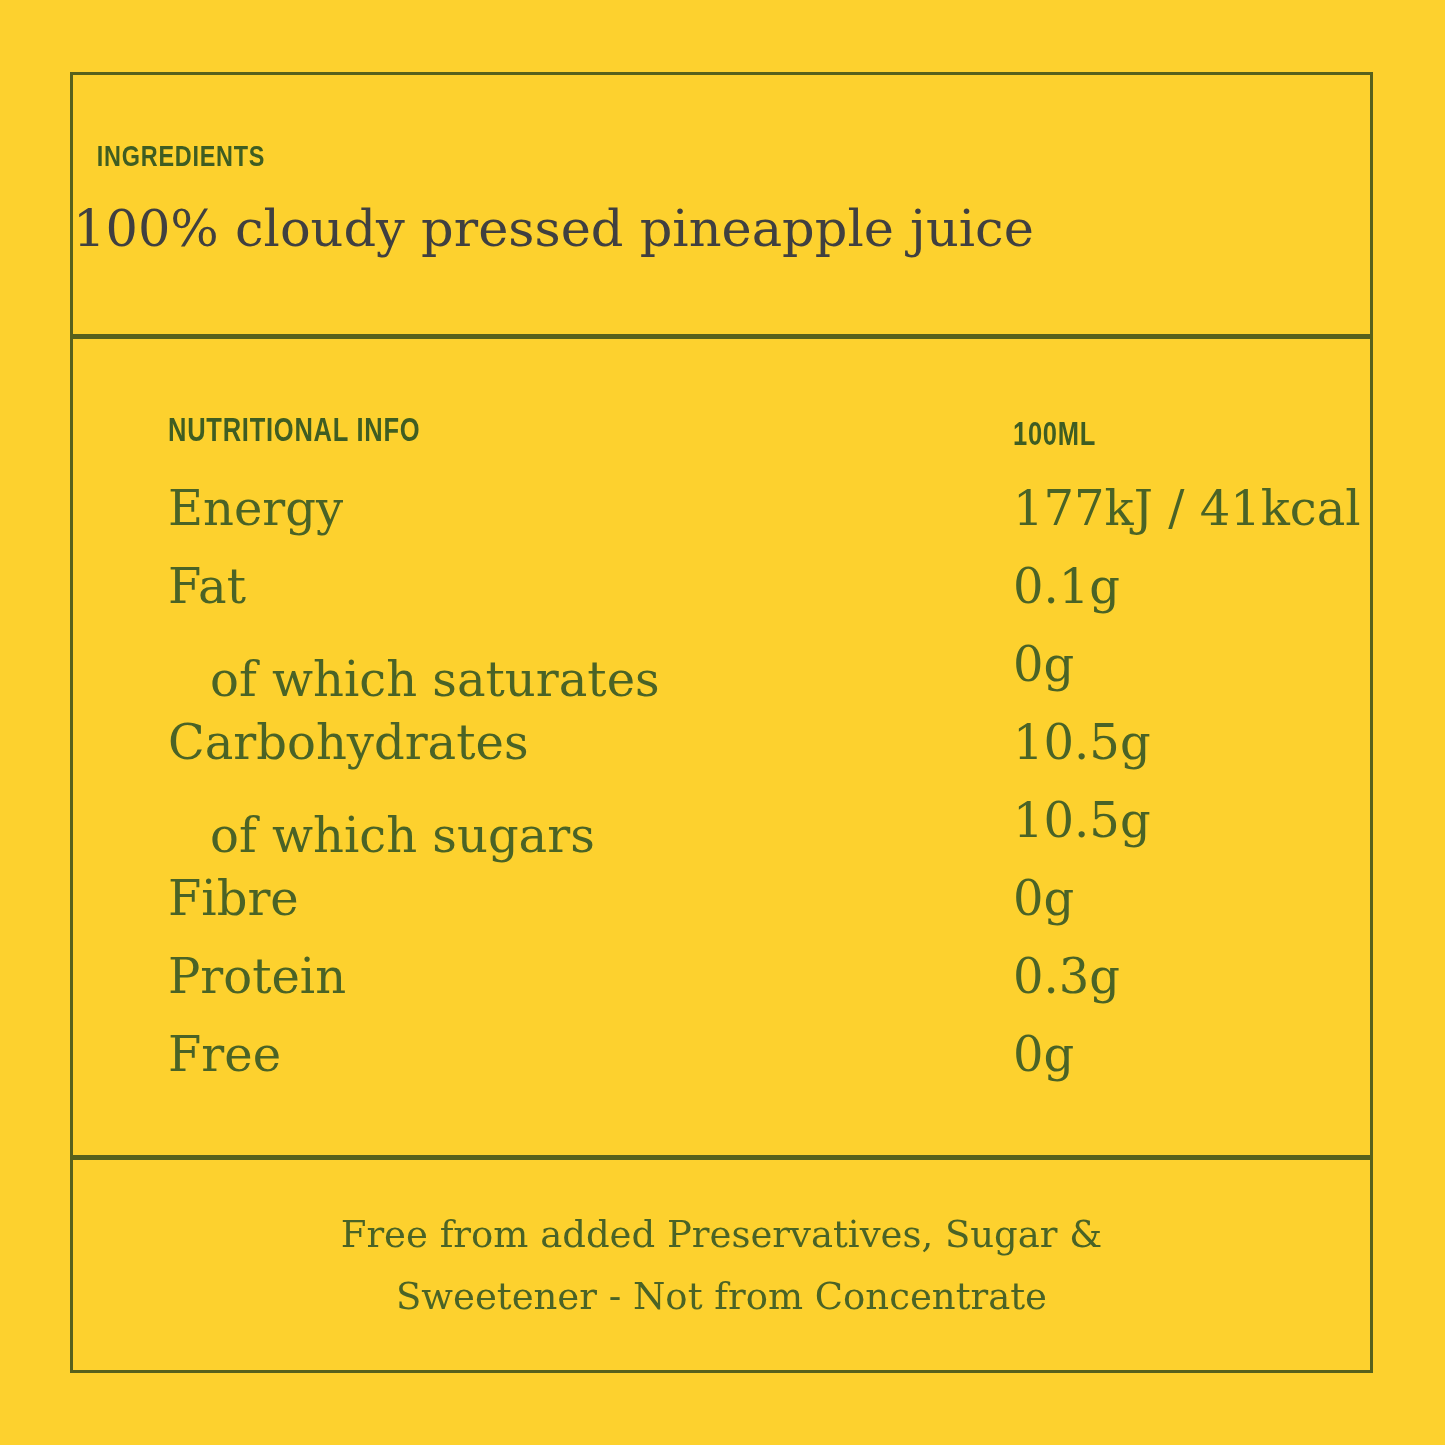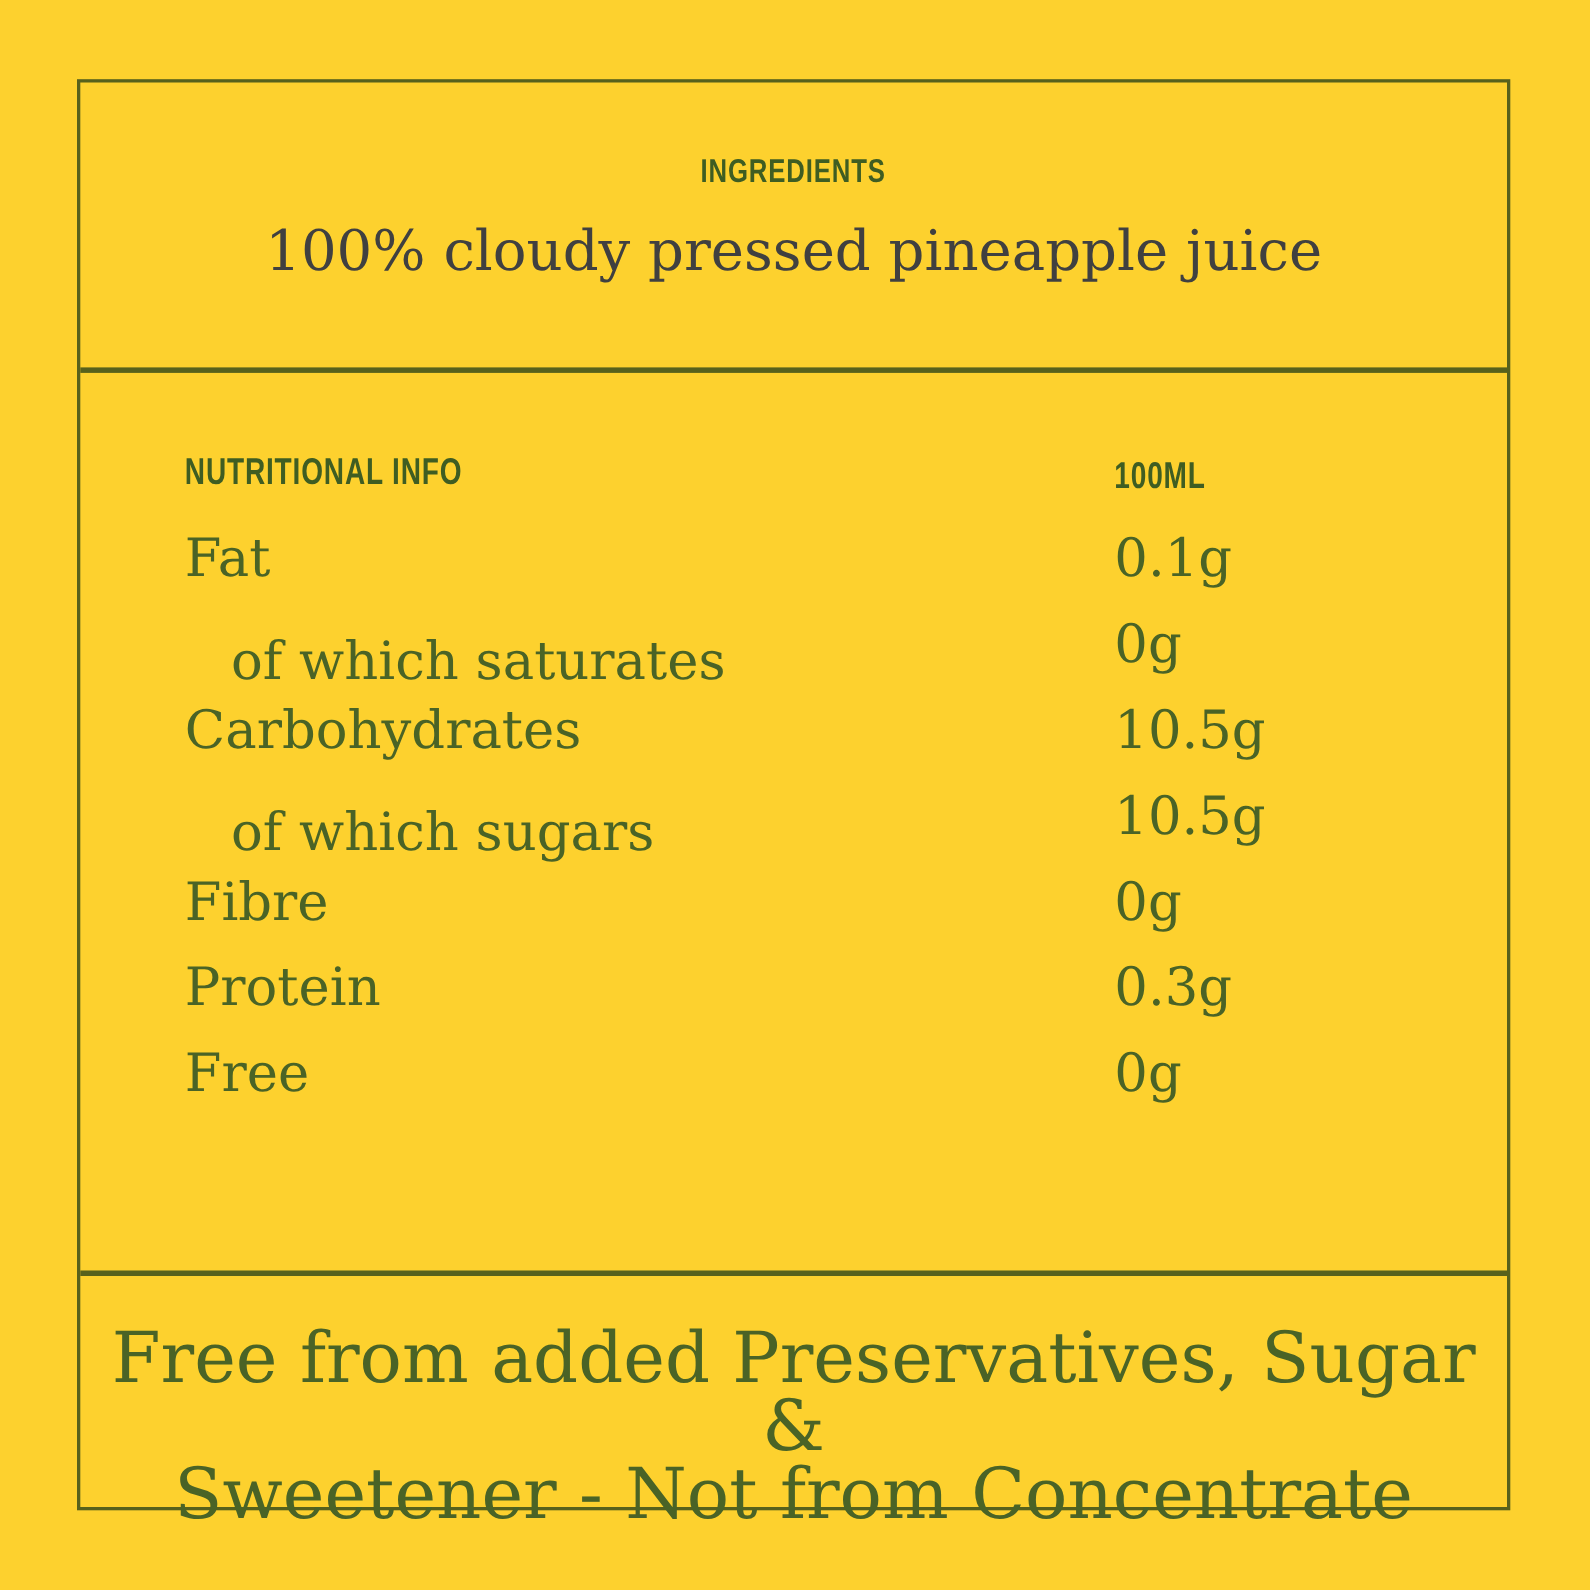--- a/index.html
+++ b/index.html
@@ -20,21 +20,20 @@
   }
   .divider {
     height: 5px;
     background: #57611c;
     flex: 0 0 auto;
   }
   
   .sec-ingredients {
     height: 259px;
     flex: 0 0 auto;
-    text-align: center;
   }
   .cond-heading {
     font-family: "Liberation Sans", sans-serif;
     font-weight: 700;
     color: #3f5d22;
     letter-spacing: 1px;
   }
   .sec-ingredients .cond-heading {
     padding-top: 66px;
     font-size: 30px;
@@ -93,21 +92,21 @@
     position: absolute;
     left: 845px;
     white-space: nowrap;
   }
   
   .sec-footer {
     height: 210px;
     flex: 0 0 auto;
     text-align: center;
     padding-top: 44px;
-    font-size: 64px;
+    font-size: 37px;
     line-height: 62px;
     color: #4a6326;
   }
 </style>
 </head>
 <body>
 
 <div class="label-box">
 
   <div class="sec-ingredients">
@@ -119,20 +118,24 @@
 
   <div class="divider"></div>
 
   <div class="sec-nutrition">
     <div class="nutrition-header">
       <span class="cond-heading"><span class="col-label">NUTRITIONAL INFO</span></span>
       <span class="cond-heading col-amount"><span class="col-label">100ML</span></span>
     </div>
 
     <div class="rows">
+      <div class="nrow">
+        <span class="rlabel">Energy</span>
+        <span class="rvalue">177kJ / 41kcal</span>
+      </div>
       <div class="nrow">
         <span class="rlabel">Fat</span>
         <span class="rvalue">0.1g</span>
       </div>
       <div class="nrow indent">
         <span class="rlabel">of which saturates</span>
         <span class="rvalue">0g</span>
       </div>
       <div class="nrow">
         <span class="rlabel">Carbohydrates</span>

